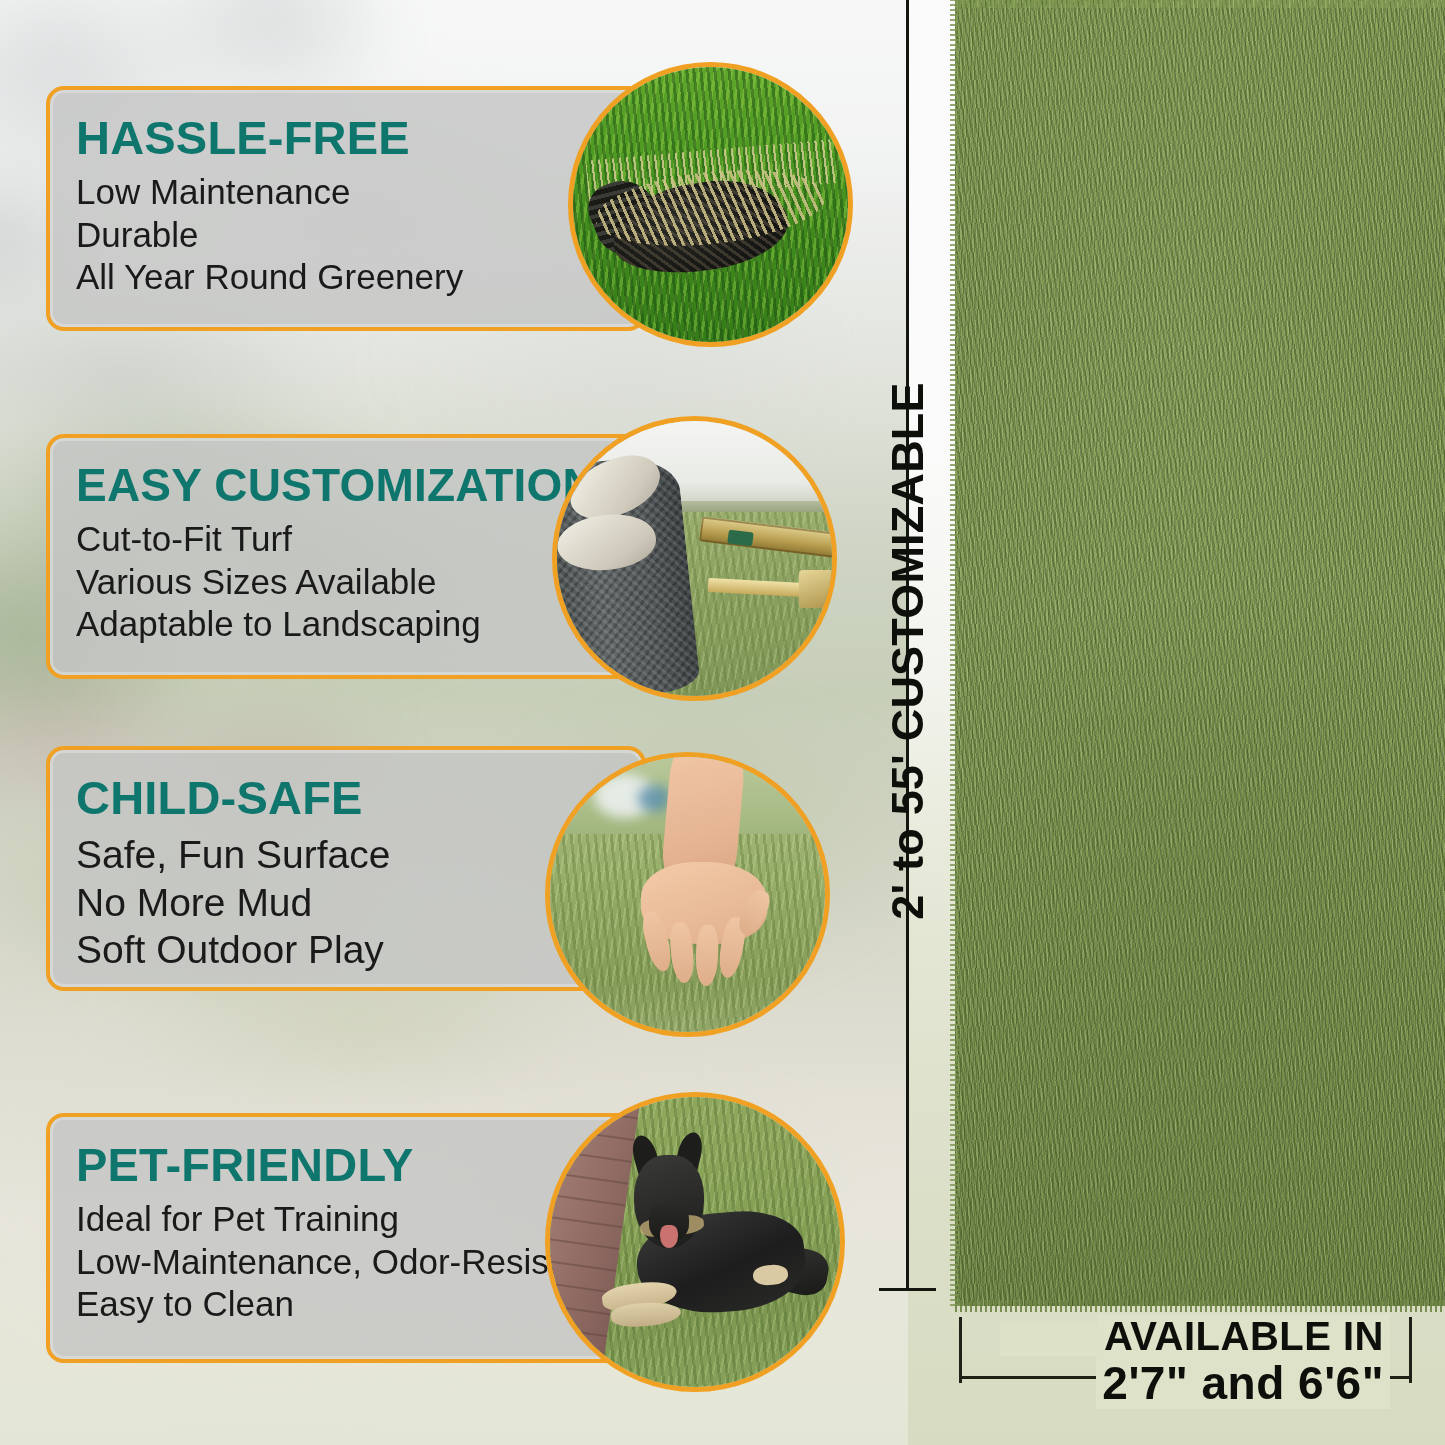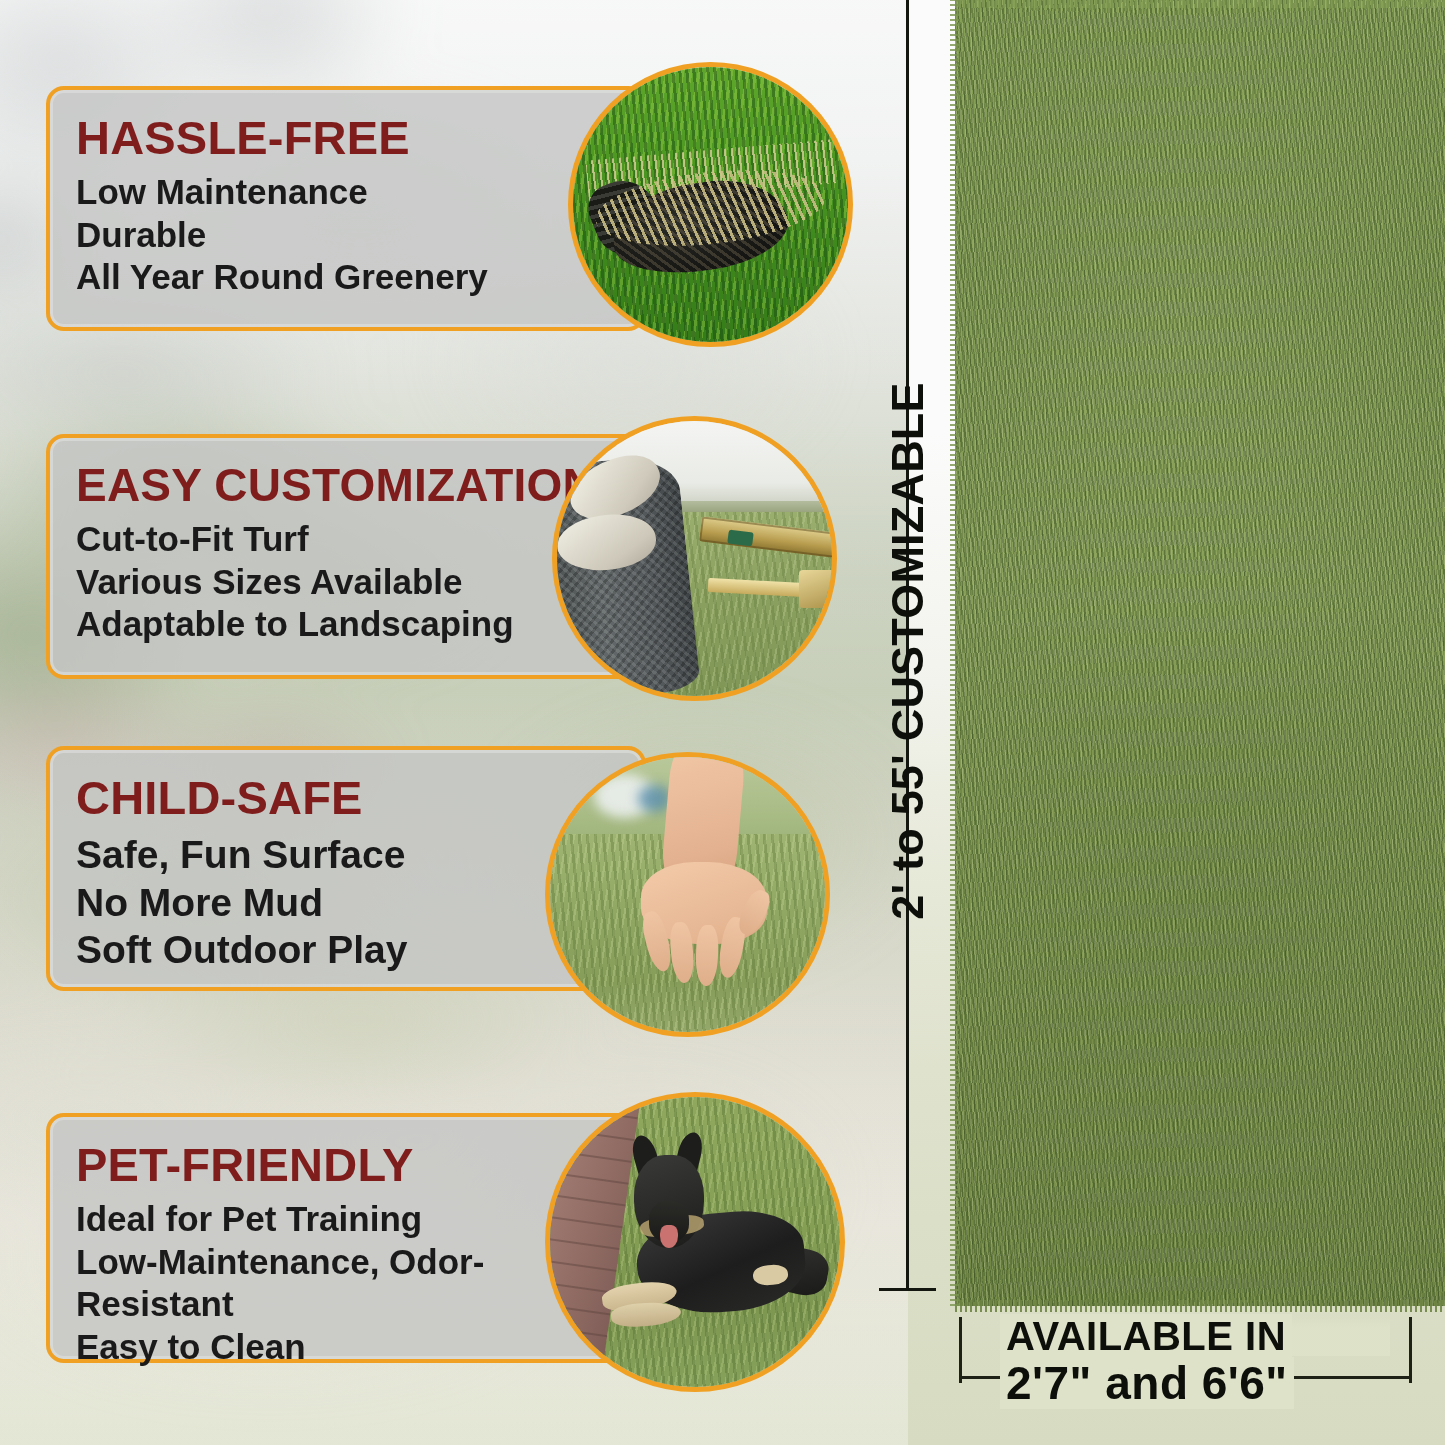--- a/index.html
+++ b/index.html
@@ -84,34 +84,34 @@
   .vlabel-mask{position:absolute;left:880px;top:330px;width:56px;height:660px;}
   .vlabel{position:absolute;left:-290px;top:295px;width:636px;
     transform:rotate(-90deg);text-align:center;
     font-size:45px;font-weight:700;letter-spacing:.2px;color:#0d0f0b;white-space:nowrap;
     font-family:"Liberation Sans",sans-serif;
     font-stretch:condensed;transform-origin:center;}
 
   .hline{position:absolute;left:960px;top:1376px;width:452px;height:3px;background:#1d2116;}
   .hcap-l{position:absolute;left:959px;top:1317px;width:3px;height:66px;background:#1d2116;}
   .hcap-r{position:absolute;left:1409px;top:1317px;width:3px;height:66px;background:#1d2116;}
-  .hlabel{position:absolute;left:1000px;top:1316px;width:390px;text-align:left;
+  .hlabel{position:absolute;left:1000px;top:1316px;width:390px;text-align:right;
     color:#0d0f0b;font-weight:700;line-height:1.0;}
   .hlabel .l1{font-size:40px;letter-spacing:.5px;display:block;
     background:linear-gradient(180deg,rgba(222,226,200,0) 0%,rgba(222,226,200,.9) 30%,rgba(222,226,200,.9) 100%);}
   .hlabel .l2{font-size:46px;letter-spacing:.5px;display:block;margin-top:4px;}
   .hlabel .pad{padding:0 6px;background:#dee2c8;}
 
   
   .card{position:absolute;border:4px solid #f0a022;border-radius:18px;
     background:rgba(196,198,196,.82);
     box-shadow:inset 0 0 0 3px rgba(226,228,226,.55);
     box-sizing:border-box;padding:20px 26px 22px 26px;}
-  .card h2{margin:0 0 6px 0;color:#7f1d1d;letter-spacing:.2px;}
-  .card ul{list-style:none;margin:0;padding:0;font-weight:bold;}
+  .card h2{margin:0 0 6px 0;color:#0f766e;letter-spacing:.2px;}
+  .card ul{list-style:none;margin:0;padding:0;}
   .card li{color:#1a1a1a;}
 
   .c1{left:46px;  top:86px;  width:600px; height:245px;}
   .c2{left:46px;  top:434px; width:600px; height:245px;}
   .c3{left:46px;  top:746px; width:600px; height:245px;}
   .c4{left:46px;  top:1113px;width:600px; height:250px;}
 
   .c1 h2{font-size:47px;} .c1 li{font-size:35px;line-height:1.22;}
   .c2 h2{font-size:46px;} .c2 li{font-size:35px;line-height:1.22;}
   .c3 h2{font-size:47px;} .c3 li{font-size:39px;line-height:1.22;}

